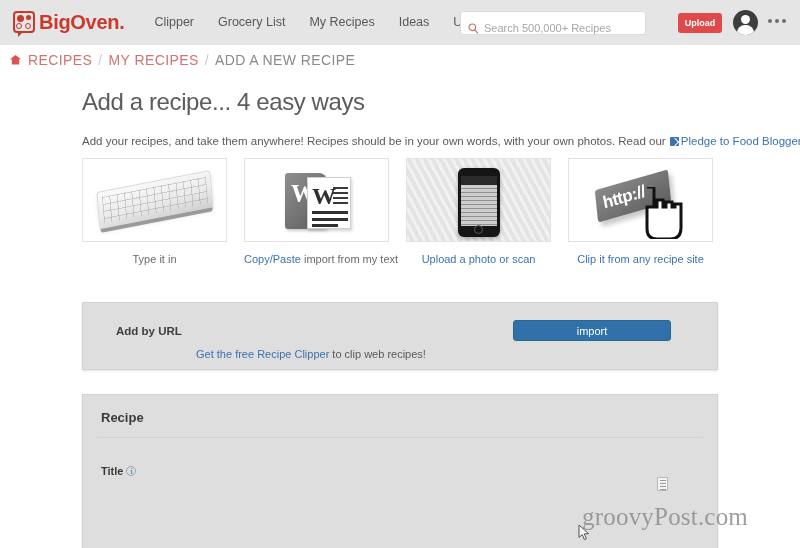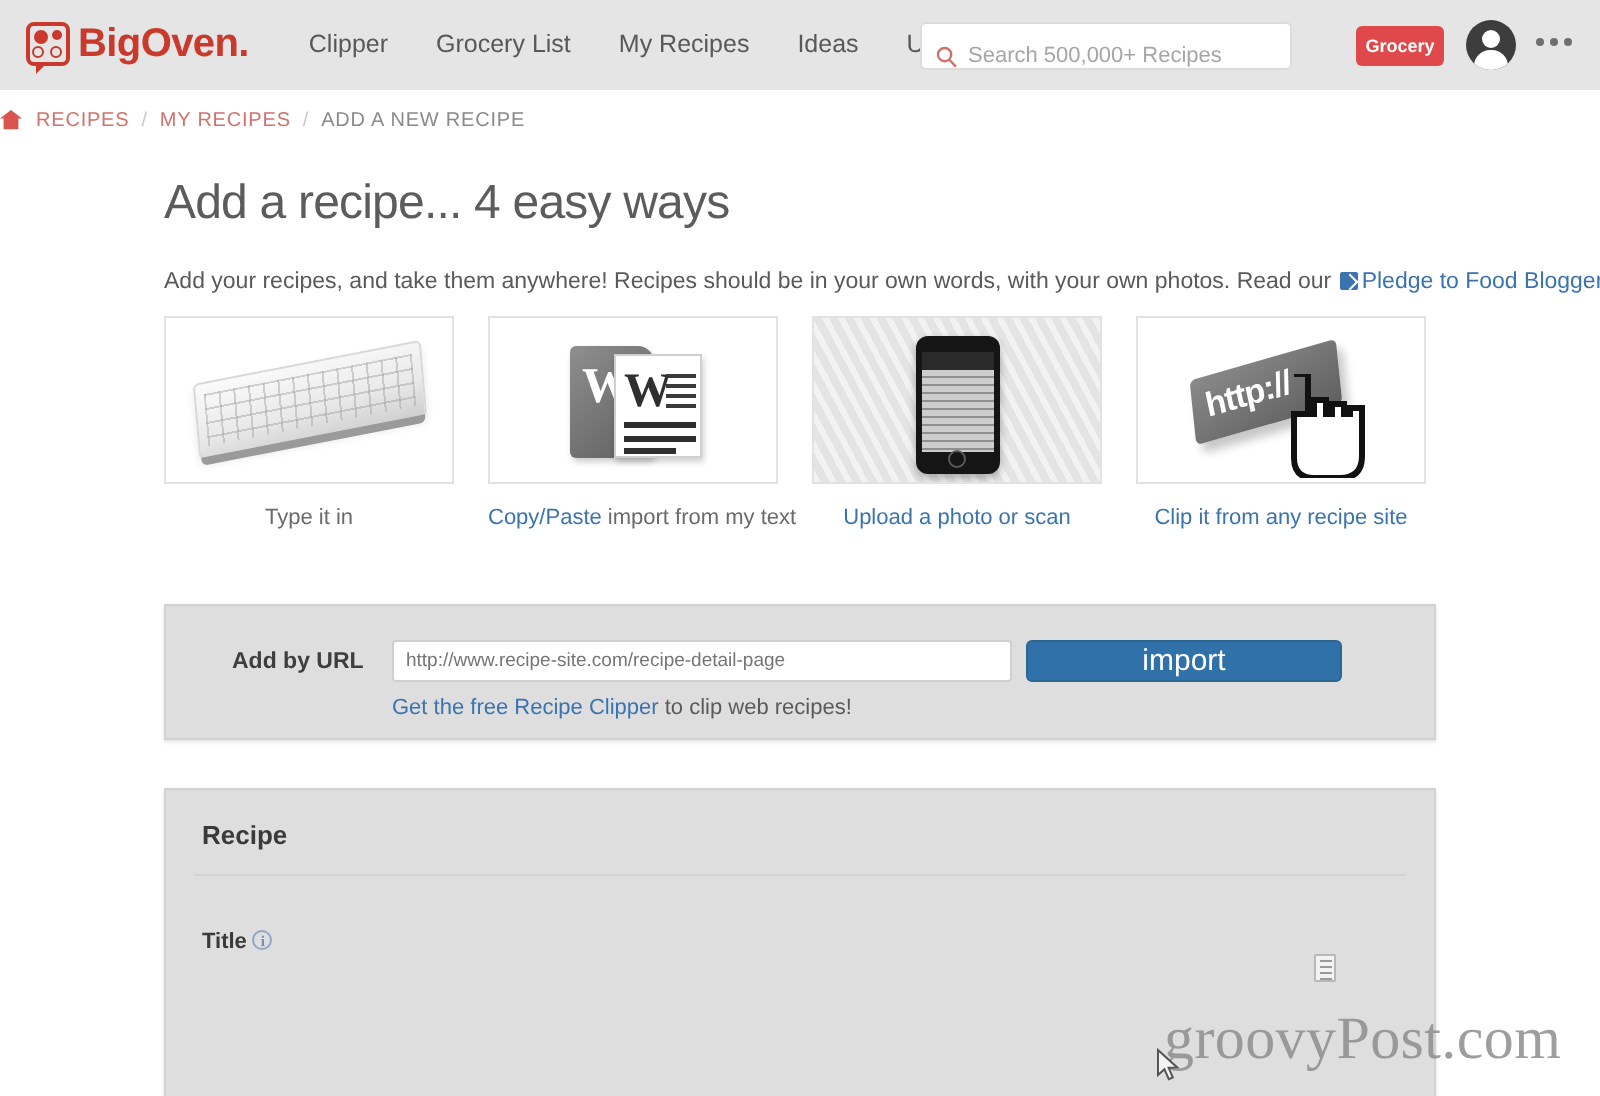--- a/index.html
+++ b/index.html
@@ -102,21 +102,22 @@
     position: absolute; left: 768px; top: 19px;
     display: flex; gap: 3px; cursor: pointer;
   }
   .dots-menu i { width: 4px; height: 4px; border-radius: 50%; background: #6e6e6e; display:block; }
 
   
   .breadcrumb {
     position: absolute; left: 0; top: 46px;
     width: 788px; height: 28px;
     display: flex; align-items: center;
-    font-size: 10px;
+    padding-left: 10px;
+    font-size: 14px;
     letter-spacing: 0.4px;
   }
   .home-icon { margin-right: 7px; display: flex; cursor: pointer; }
   .bc-link { color: #d0736e; cursor: pointer; }
   .bc-sep { color: #c9c9c9; margin: 0 6px; }
   .bc-current { color: #8a8a8a; }
 
   
   .main { position: absolute; left: 0; top: 74px; width: 800px; }
 
@@ -295,21 +296,21 @@
     padding: 0 6px;
     font-family: "Liberation Sans", sans-serif;
     outline: none;
   }
   .import-btn {
     position: absolute; left: 430px; top: 17px;
     width: 158px; height: 21px;
     background: #3071a9;
     border: 1px solid #2b668f;
     border-radius: 3px;
-    color: #fff; font-size: 15px;
+    color: #fff; font-size: 11px;
     display:flex; align-items:center; justify-content:center;
     cursor: pointer;
   }
   .clipper-line {
     position: absolute; left: 113px; top: 45px;
     font-size: 11px; color: #5a5a5a;
     white-space: nowrap;
   }
 
   
@@ -362,21 +363,21 @@
   .title-glyph:before {
     content:""; position:absolute; left:2px; top:2px;
     width:6px; height:1px; background:#9a9a9a;
     box-shadow: 0 3px 0 #9a9a9a, 0 6px 0 #9a9a9a, 0 9px 0 #9a9a9a;
   }
 
   
   .watermark {
     position: absolute; left: 582px; top: 503px;
     font-family: "Liberation Serif", serif;
-    font-size: 30px;
+    font-size: 25px;
     color: #8e8e8e;
     opacity: .85;
     letter-spacing: 0.2px;
     pointer-events: none;
   }
   .mouse-cursor {
     position: absolute; left: 578px; top: 524px;
     pointer-events: none;
   }
 </style>
@@ -406,21 +407,21 @@
   <div class="search-box">
     <span class="search-icon">
       <svg width="11" height="11" viewBox="0 0 11 11">
         <circle cx="4.3" cy="4.3" r="3.3" fill="none" stroke="#d0706b" stroke-width="1.2"></circle>
         <line x1="6.7" y1="6.9" x2="10" y2="10.4" stroke="#d0706b" stroke-width="1.2"></line>
       </svg>
     </span>
     <span class="search-ph">Search 500,000+ Recipes</span>
   </div>
 
-  <div class="upgrade-btn">Grocery</div>
+  <div class="upgrade-btn">Upload</div>
 
   <div class="avatar"></div>
 
   <div class="dots-menu">
     <i></i>
       <i></i>
       <i></i>
   </div>
 </div>
 
@@ -502,21 +503,20 @@
         </div>
       </div>
       <div class="card-cap">
         <span class="lnk">Clip it from any recipe site</span>
       </div>
     </div>
   </div>
 
   <div class="panel panel-url">
     <div class="url-label">Add by URL</div>
-    <input class="url-input" type="text" placeholder="http://www.recipe-site.com/recipe-detail-page" style="">
     <div class="import-btn">import</div>
     <div class="clipper-line">
       <span class="blue-link">Get the free Recipe Clipper</span><span> to clip web recipes!</span>
     </div>
   </div>
 
   <div class="panel panel-recipe">
     <div class="recipe-head">Recipe</div>
     <div class="recipe-rule"></div>
 

